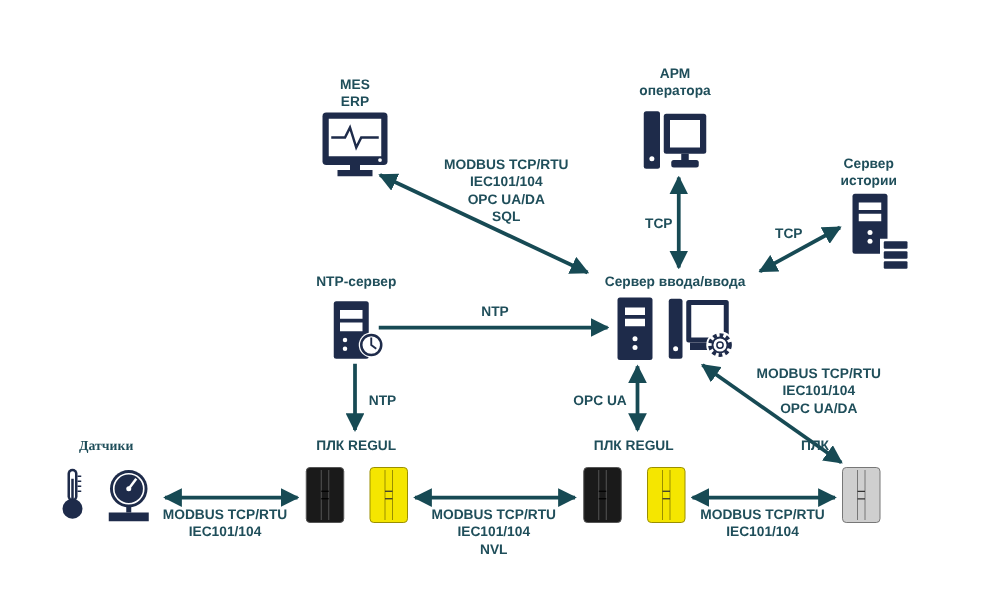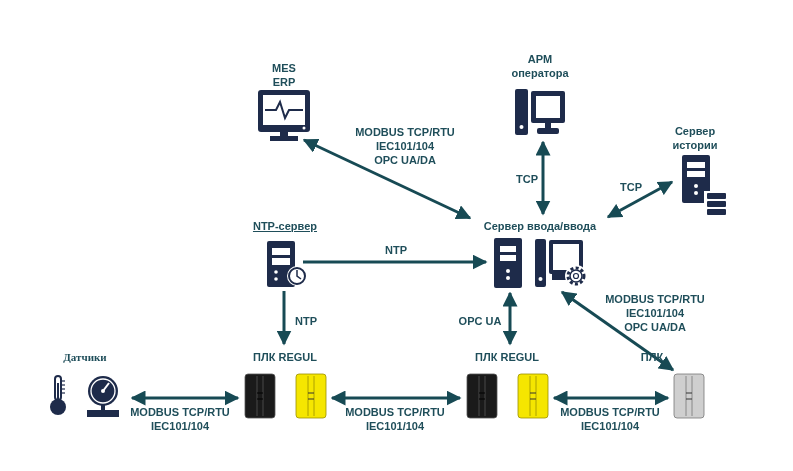--- a/index.html
+++ b/index.html
@@ -157,40 +157,41 @@
   <div>АРМ</div>
   <div>оператора</div>
 </div>
 <div class="lbl" style="left:660px; top:124px; width:70px;">
   <div>Сервер</div>
   <div>истории</div>
 </div>
 <div class="lbl" style="left:470px; top:219px; width:140px;">
   <div>Сервер ввода/ввода</div>
 </div>
-<div class="lbl" style="left:240px; top:219px; width:90px;text-decoration:underline;">
+<div class="lbl" style="left:240px; top:219px; width:90px;">
   <div>NTP-сервер</div>
 </div>
 <div class="lbl" style="left:50px; top:350px; width:70px;font-family:Liberation Serif, serif;">
   <div>Датчики</div>
 </div>
 <div class="lbl" style="left:245px; top:350px; width:80px;">
   <div>ПЛК REGUL</div>
 </div>
 <div class="lbl" style="left:467px; top:350px; width:80px;">
   <div>ПЛК REGUL</div>
 </div>
 <div class="lbl" style="left:632px; top:350px; width:40px;">
   <div>ПЛК</div>
 </div>
 
 <div class="lbl" style="left:340px; top:125px; width:130px;">
   <div>MODBUS TCP/RTU</div>
   <div>IEC101/104</div>
   <div>OPC UA/DA</div>
+  <div>SQL</div>
 </div>
 <div class="lbl" style="left:512px; top:172px; width:30px;">
   <div>TCP</div>
 </div>
 <div class="lbl" style="left:614px; top:180px; width:34px;">
   <div>TCP</div>
 </div>
 <div class="lbl" style="left:376px; top:243px; width:40px;">
   <div>NTP</div>
 </div>
@@ -205,17 +206,18 @@
   <div>IEC101/104</div>
   <div>OPC UA/DA</div>
 </div>
 <div class="lbl" style="left:120px; top:405px; width:120px;">
   <div>MODBUS TCP/RTU</div>
   <div>IEC101/104</div>
 </div>
 <div class="lbl" style="left:335px; top:405px; width:120px;">
   <div>MODBUS TCP/RTU</div>
   <div>IEC101/104</div>
+  <div>NVL</div>
 </div>
 <div class="lbl" style="left:550px; top:405px; width:120px;">
   <div>MODBUS TCP/RTU</div>
   <div>IEC101/104</div>
 </div>
 
 </body></html>

